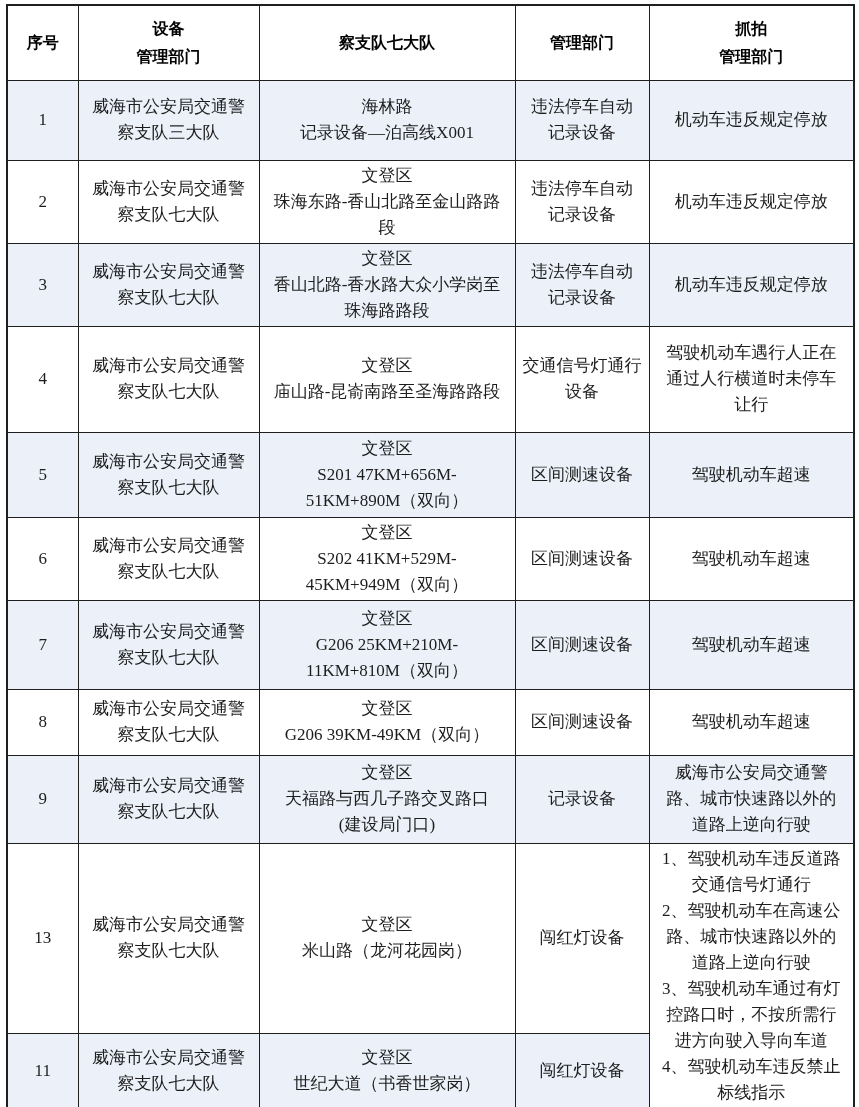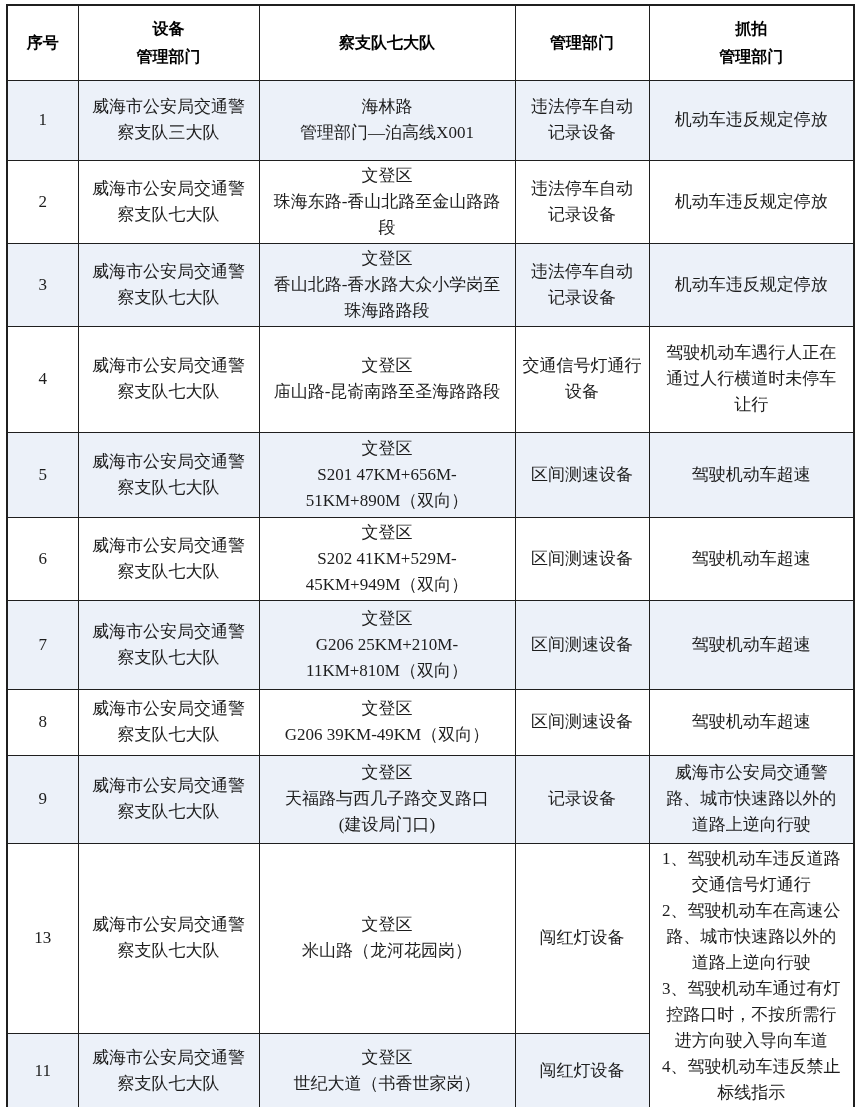--- a/index.html
+++ b/index.html
@@ -78,21 +78,21 @@
         <th>管理部门</th>
         <th>抓拍
 管理部门</th>
       </tr>
 
       <tr class="band" style="height:80px;">
         <td>1</td>
         <td>威海市公安局交通警
 察支队三大队</td>
         <td>海林路
-管理部门—泊高线X001</td>
+记录设备—泊高线X001</td>
         <td>违法停车自动
 记录设备</td>
         <td>机动车违反规定停放</td>
       </tr>
 
       <tr class="plain" style="height:79px;">
         <td>2</td>
         <td>威海市公安局交通警
 察支队七大队</td>
         <td>文登区

